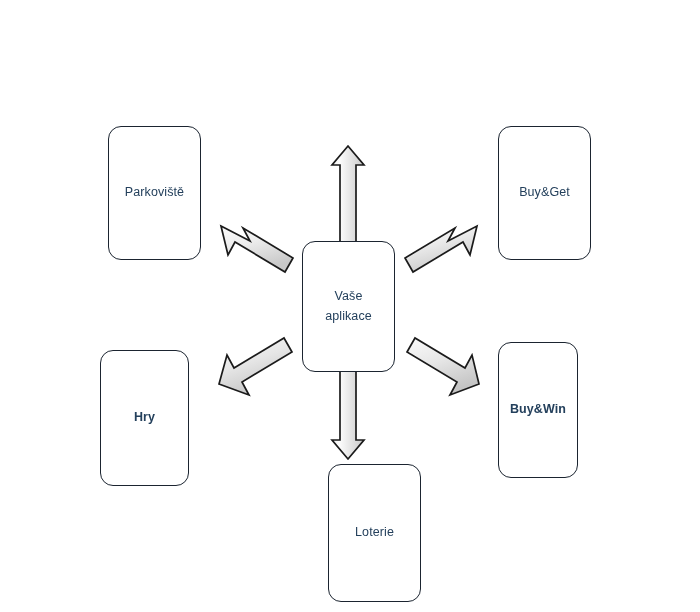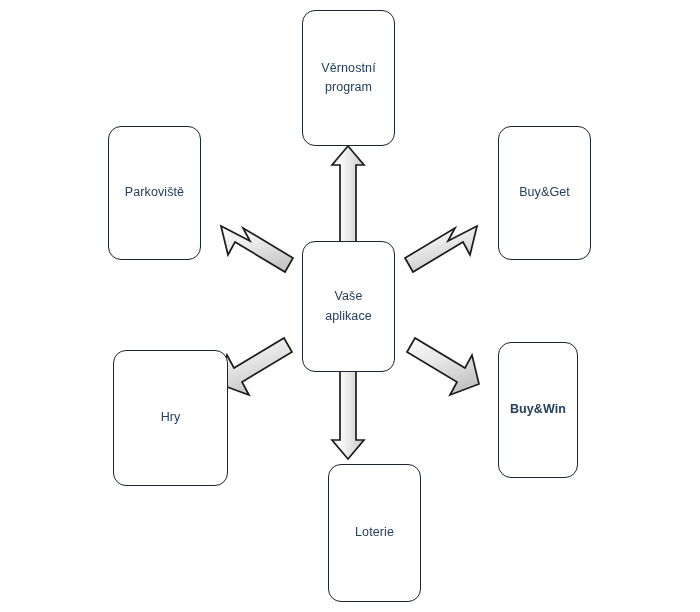--- a/index.html
+++ b/index.html
@@ -43,21 +43,21 @@
     line-height: 1.55;
     letter-spacing: 0.1px;
     white-space: pre-line;
     padding: 0 6px;
   }
   
   #node-vernostni { left: 302px; top: 10px;  width: 93px;  height: 136px; }
   #node-parkoviste{ left: 108px; top: 126px; width: 93px;  height: 134px; align-items: center; }
   #node-buyget    { left: 498px; top: 126px; width: 93px;  height: 134px; }
   #node-center    { left: 302px; top: 241px; width: 93px;  height: 131px; }
-  #node-hry       { left: 113px; top: 350px; width: 115px;  height: 136px; }
+  #node-hry       { left: 100px; top: 350px; width: 89px;  height: 136px; font-weight: bold; }
   #node-buywin    { left: 498px; top: 342px; width: 80px;  height: 136px; font-weight: bold; }
   #node-loterie   { left: 303px; top: 464px; width: 93px;  height: 138px; margin-left: 25px; }
 </style>
 </head>
 <body>
 
 <div id="canvas">
 
   <svg id="arrow-layer" viewBox="0 0 700 612" width="700" height="612" xmlns="http://www.w3.org/2000/svg">
     <defs>
@@ -97,24 +97,20 @@
 
     <g>
       <polygon points="219,384 227,355 234,368 284,338 292,352 242,382 249,395" fill="url(#gradD2)" stroke="#1b1b1b" stroke-width="1.7" stroke-linejoin="miter"></polygon>
     </g>
 
     <g>
       <polygon points="479,384 450,395 457,382 407,352 415,338 465,368 472,355" fill="url(#gradD2)" stroke="#1b1b1b" stroke-width="1.7" stroke-linejoin="miter"></polygon>
     </g>
   </svg>
 
-  <div class="node" id="node-vernostni">
-    <span class="node-label">Věrnostní
-program</span>
-  </div>
 
   <div class="node" id="node-parkoviste">
     <span class="node-label">Parkoviště</span>
   </div>
 
   <div class="node" id="node-buyget">
     <span class="node-label">Buy&amp;Get</span>
   </div>
 
   <div class="node" id="node-center">

